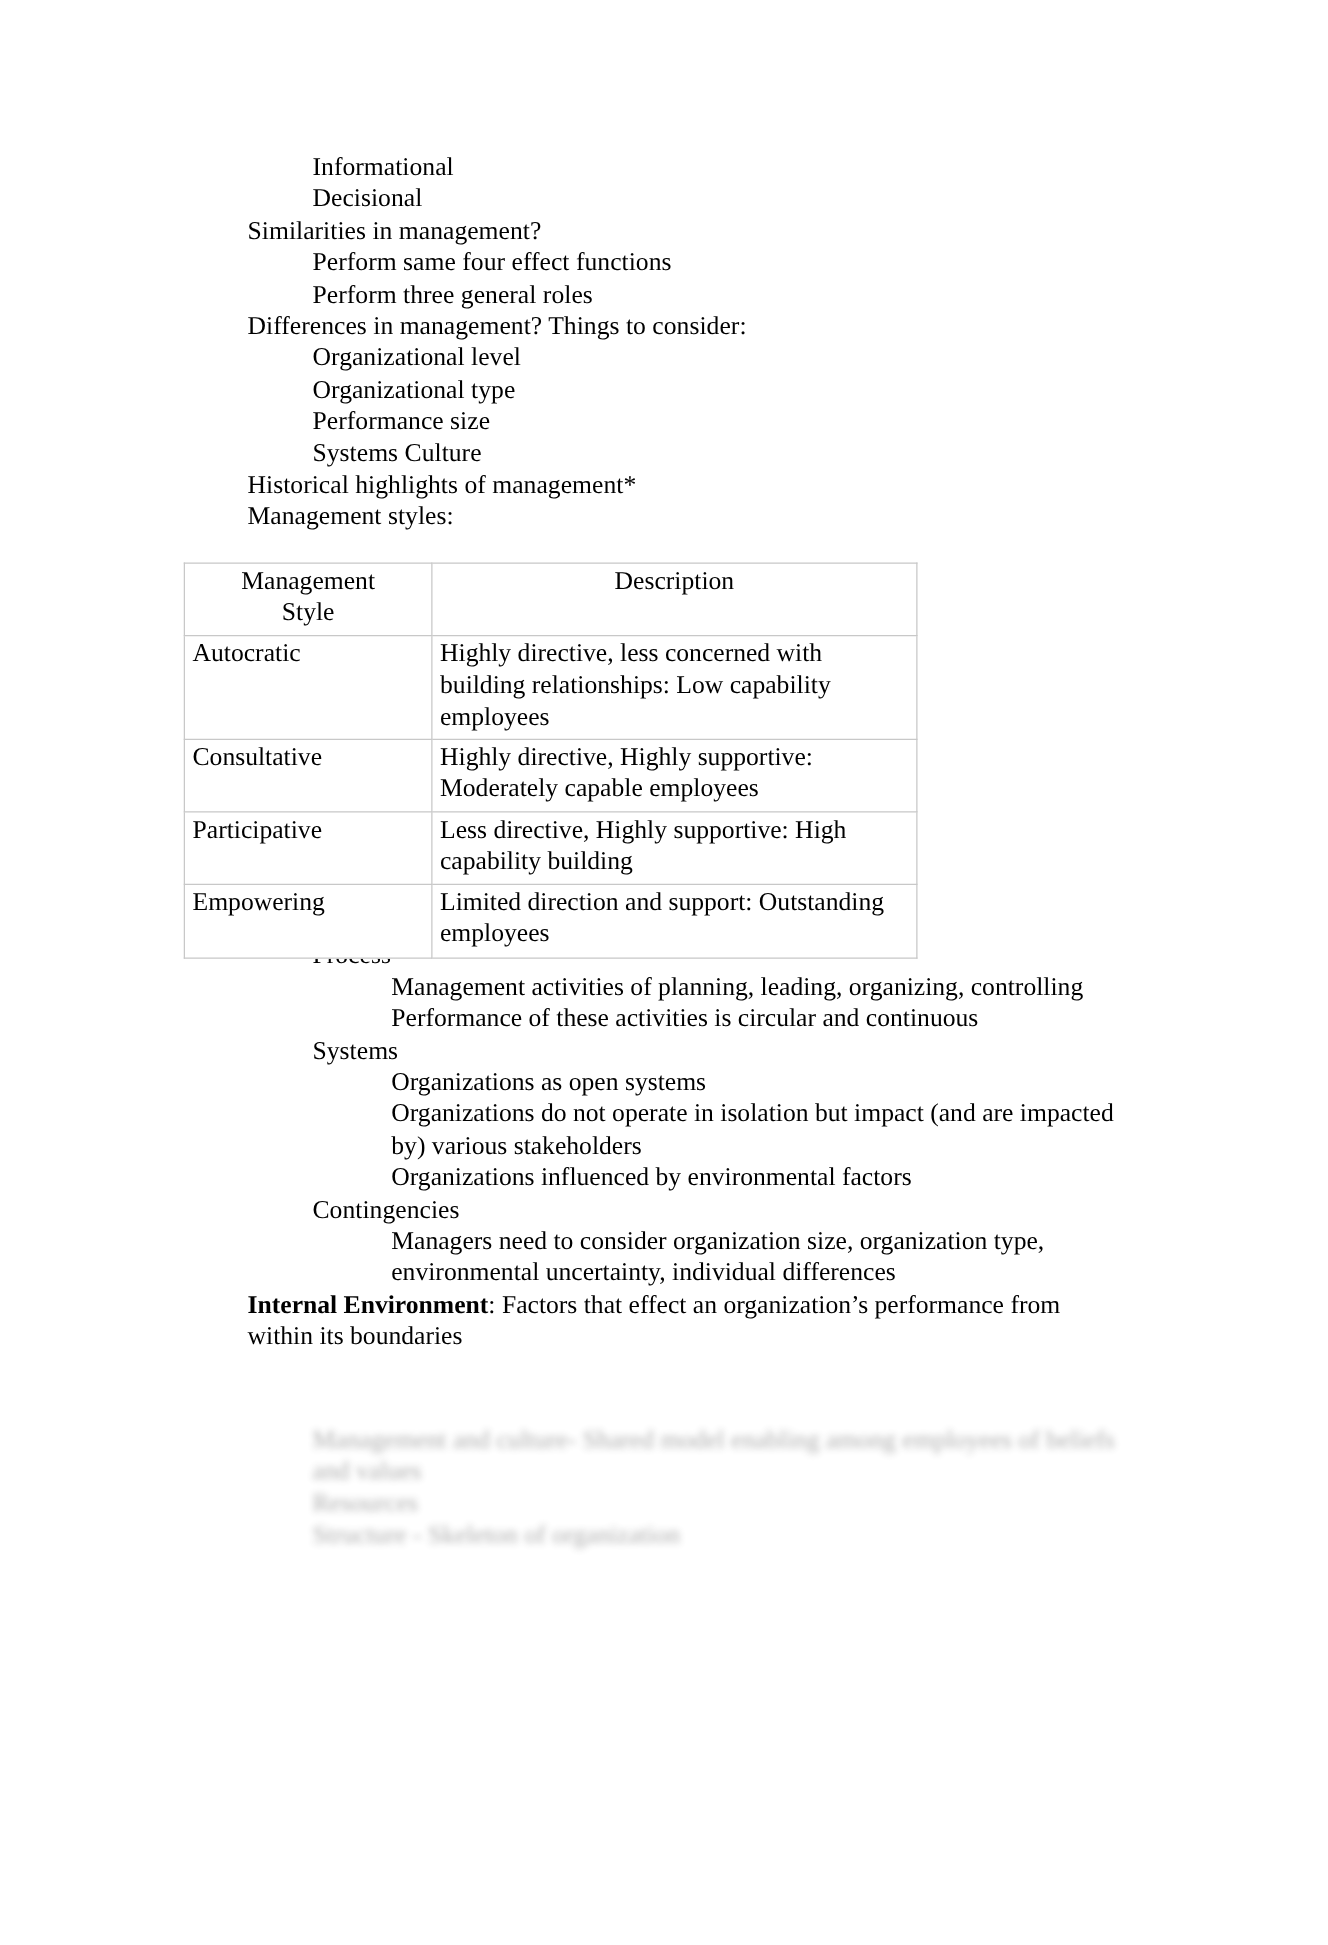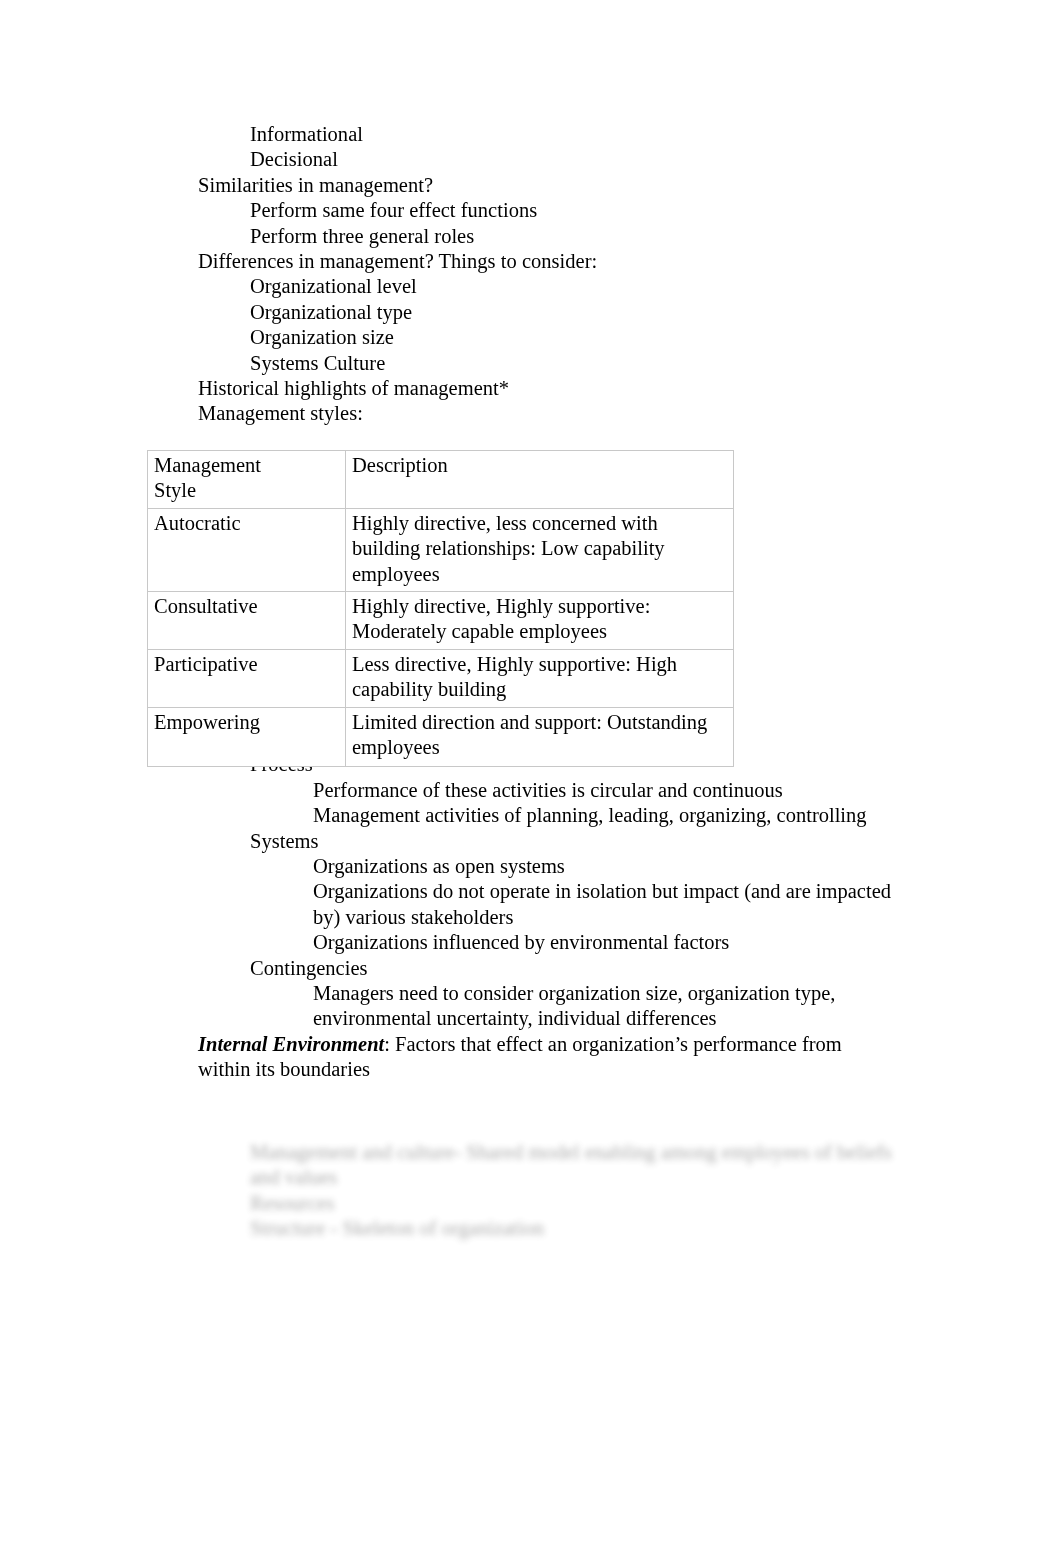--- a/index.html
+++ b/index.html
@@ -33,21 +33,21 @@
   }
   .ind-0 { margin-left: 11px; }
   .ind-1 { margin-left: 63px; }
   .ind-2 { margin-left: 126px; }
   .para {
     font-size: 20.5px;
     line-height: 25.4px;
   }
   .para.ind-2 { width: 590px; }
   .para.ind-0 { width: 690px; }
-  .bold { font-weight: bold; font-style: italic; }
+  .bold { font-weight: bold; }
 
   
   .styles-table-wrap {
     position: absolute;
     left: 147px;
     top: 450px;
     width: 586px;
   }
   table.styles-table {
     width: 586px;
@@ -60,20 +60,21 @@
     border: 1px solid #c8c8c8;
     font-size: 20.5px;
     line-height: 25.4px;
     font-weight: normal;
     vertical-align: top;
     padding: 2px 6px 4px 6px;
   }
   table.styles-table col.c-style { width: 198px; }
   table.styles-table col.c-desc  { width: 388px; }
   .th-cell {
+    text-align: center;
     padding-top: 3px;
   }
   .td-style {
     text-align: left;
     padding-left: 41px;
   }
   .td-desc {
     text-align: left;
     padding-left: 35px;
   }
@@ -105,31 +106,31 @@
   <div class="doc-body">
 
     <div class="line ind-1">Informational</div>
     <div class="line ind-1">Decisional</div>
     <div class="line ind-0">Similarities in management?</div>
     <div class="line ind-1">Perform same four effect functions</div>
     <div class="line ind-1">Perform three general roles</div>
     <div class="line ind-0">Differences in management? Things to consider:</div>
     <div class="line ind-1">Organizational level</div>
     <div class="line ind-1">Organizational type</div>
-    <div class="line ind-1">Organization size</div>
+    <div class="line ind-1">Performance size</div>
     <div class="line ind-1">Systems Culture</div>
     <div class="line ind-0">Historical highlights of management*</div>
     <div class="line ind-0">Management styles:</div>
 
     <div style="height:300px"></div>
 
     <div class="line ind-0">How we study management today</div>
     <div class="line ind-1">Process</div>
+    <div class="para ind-2">Management activities of planning, leading, organizing, controlling</div>
     <div class="para ind-2">Performance of these activities is circular and continuous</div>
-    <div class="para ind-2">Management activities of planning, leading, organizing, controlling</div>
     <div class="line ind-1">Systems</div>
     <div class="para ind-2">Organizations as open systems</div>
     <div class="para ind-2">Organizations do not operate in isolation but impact (and are impacted by) various stakeholders</div>
     <div class="para ind-2">Organizations influenced by environmental factors</div>
     <div class="line ind-1">Contingencies</div>
     <div class="para ind-2">Managers need to consider organization size, organization type, environmental uncertainty, individual differences</div>
 
     <div class="para ind-0"><span class="bold">Internal Environment</span><span>: Factors that effect an organization’s performance from within its boundaries</span></div>
 
   </div>

